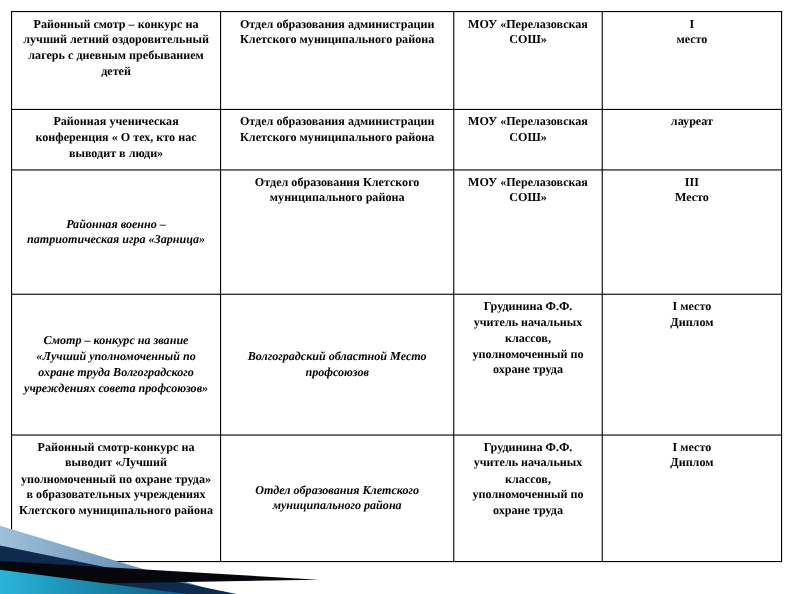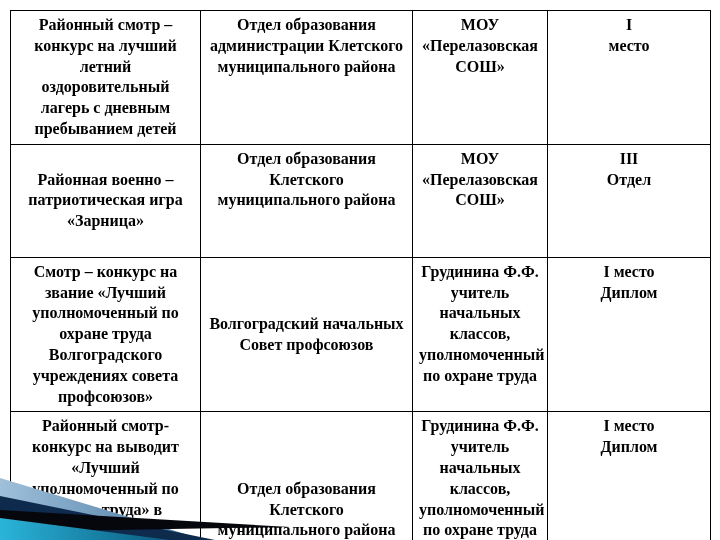--- a/index.html
+++ b/index.html
@@ -24,29 +24,30 @@
     left: 10px;
     width: 700px;
     border-collapse: collapse;
     table-layout: fixed;
   }
   table.results td {
     border: 1px solid #000000;
     vertical-align: top;
     text-align: center;
     font-weight: bold;
-    font-size: 16px;
+    font-size: 11px;
     line-height: 1.3;
     padding: 4px 6px;
     color: #000000;
     white-space: pre-line;
     overflow: hidden;
   }
   table.results td.vmid {
     vertical-align: middle;
+    font-style: italic;
   }
   tr.r1 { height: 89px; }
   tr.r2 { height: 55px; }
   tr.r3 { height: 113px; }
   tr.r4 { height: 128px; }
   tr.r5 { height: 115px; }
   .corner {
     position: absolute;
     left: 0;
     bottom: 0;
@@ -68,30 +69,36 @@
       <col style="width:163px">
     </colgroup>
     <tbody>
       <tr class="r1">
         <td>Районный смотр – конкурс на лучший летний оздоровительный лагерь с дневным пребыванием детей</td>
         <td>Отдел образования администрации Клетского муниципального района</td>
         <td>МОУ «Перелазовская СОШ»</td>
         <td>I
 место</td>
       </tr>
+      <tr class="r2">
+        <td>Районная ученическая конференция « О тех, кто нас выводит в люди»</td>
+        <td>Отдел образования администрации Клетского муниципального района</td>
+        <td>МОУ «Перелазовская СОШ»</td>
+        <td>лауреат</td>
+      </tr>
       <tr class="r3">
         <td class="vmid">Районная военно – патриотическая игра «Зарница»</td>
         <td>Отдел образования Клетского муниципального района</td>
         <td>МОУ «Перелазовская СОШ»</td>
         <td>III
-Отдел</td>
+Место</td>
       </tr>
       <tr class="r4">
         <td class="vmid">Смотр – конкурс на звание «Лучший уполномоченный по охране труда Волгоградского учреждениях совета профсоюзов»</td>
-        <td class="vmid">Волгоградский начальных Совет профсоюзов</td>
+        <td class="vmid">Волгоградский областной Место профсоюзов</td>
         <td>Грудинина Ф.Ф.
 учитель начальных классов, уполномоченный по охране труда</td>
         <td>I место
 Диплом</td>
       </tr>
       <tr class="r5">
         <td>Районный смотр-конкурс на выводит «Лучший уполномоченный по охране труда» в образовательных учреждениях Клетского муниципального района</td>
         <td class="vmid">Отдел образования Клетского муниципального района</td>
         <td>Грудинина Ф.Ф.
 учитель начальных классов, уполномоченный по охране труда</td>

